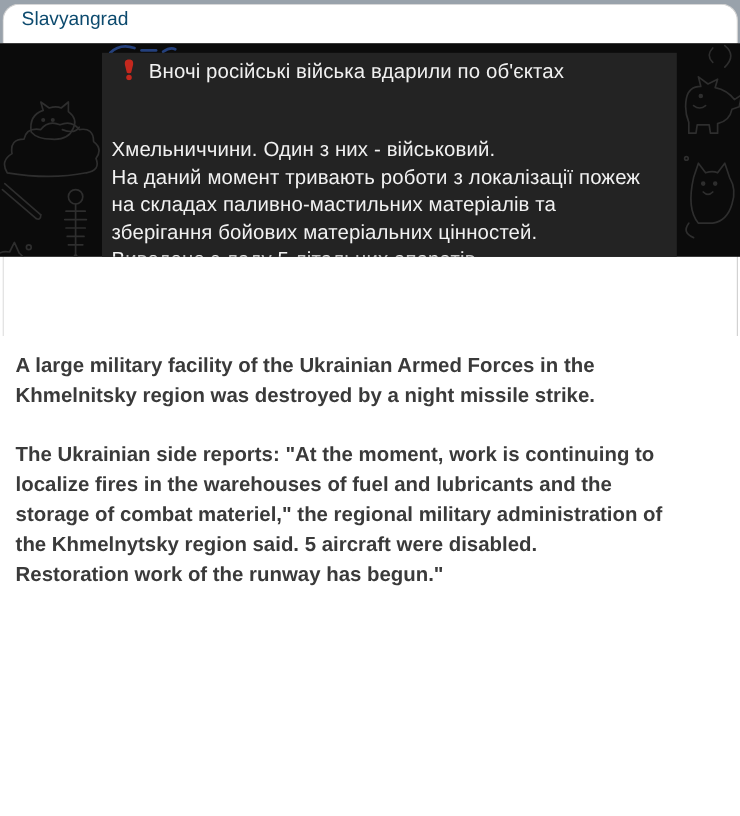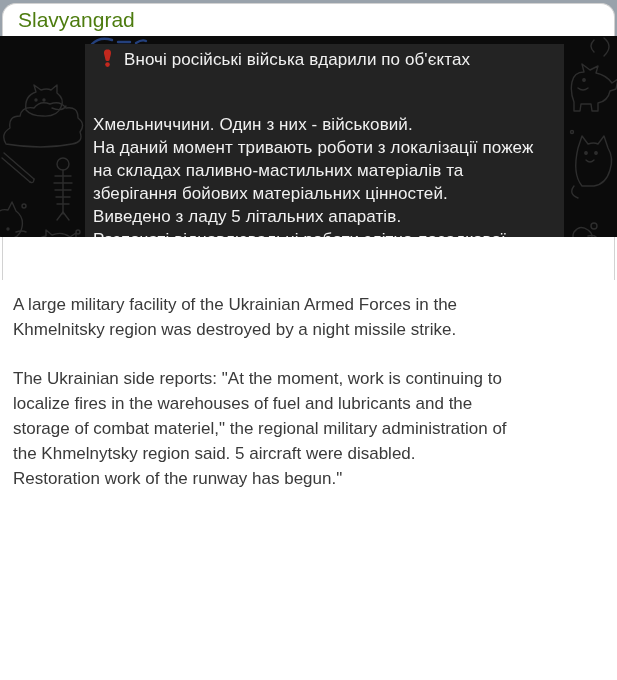--- a/index.html
+++ b/index.html
@@ -20,26 +20,26 @@
     background:#ffffff;
     border:1px solid #d2d2d2;border-bottom:none;
     border-radius:14px 14px 0 0;
     box-sizing:border-box;
   }
   .header{
     position:absolute;top:3px;left:2px;width:613px;height:33px;
   }
   .channel-name{
     position:absolute;left:16px;top:5px;
-    font-size:21px;font-weight:400;
-    color:#4d7c0f;
+    font-size:16px;font-weight:400;
+    color:#0c4a6e;
     cursor:pointer;
   }
   .post-image{
-    position:absolute;top:36px;left:0;width:617px;height:201px;
+    position:absolute;top:36px;left:0;width:617px;height:178px;
     background:#0b0b0b;
     overflow:hidden;
     cursor:pointer;
   }
   .doodle{position:absolute;top:0;height:244px;}
   .doodle-left{left:0;width:85px;}
   .doodle-right{right:0;width:53px;}
   .blue-fragment{position:absolute;left:88px;top:0;width:60px;height:9px;}
   .panel{
     position:absolute;left:85px;top:8px;width:479px;height:228px;
@@ -61,20 +61,21 @@
     position:absolute;top:280px;left:0;width:617px;height:400px;
     background:#ffffff;
     box-sizing:border-box;
     padding:12px 8px 0 13px;
     color:#3a3a3a;
     font-size:17px;line-height:25px;
   }
   .translation p{
     margin:0 0 24px 0;
     white-space:pre-line;
+    font-weight:bold;
   }
 </style>
 </head>
 <body>
 
 <div class="page">
 
   <div class="chat-bg-top"></div>
 
   <div class="bubble"></div>

